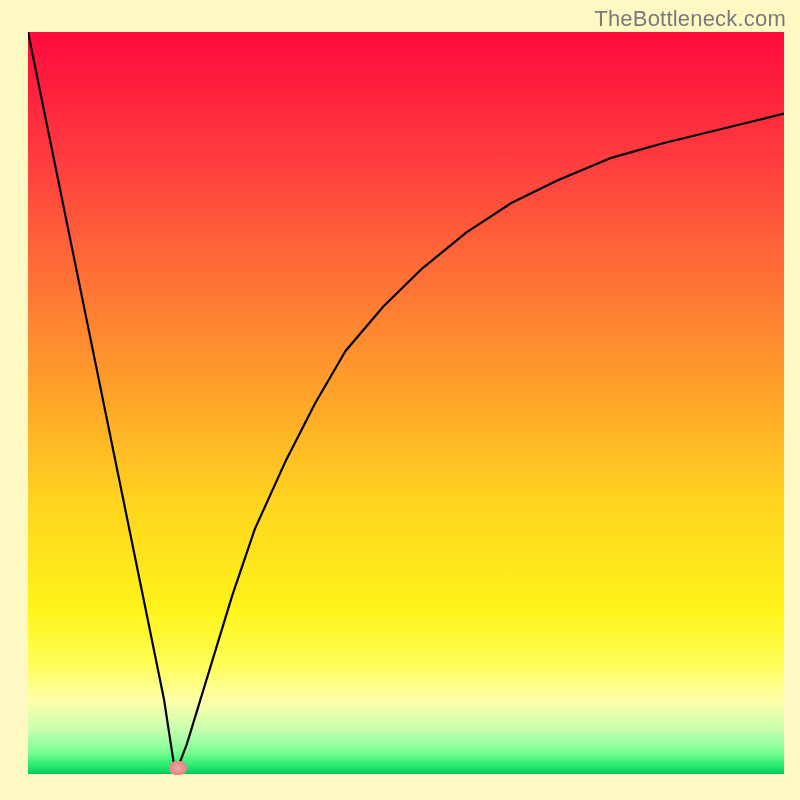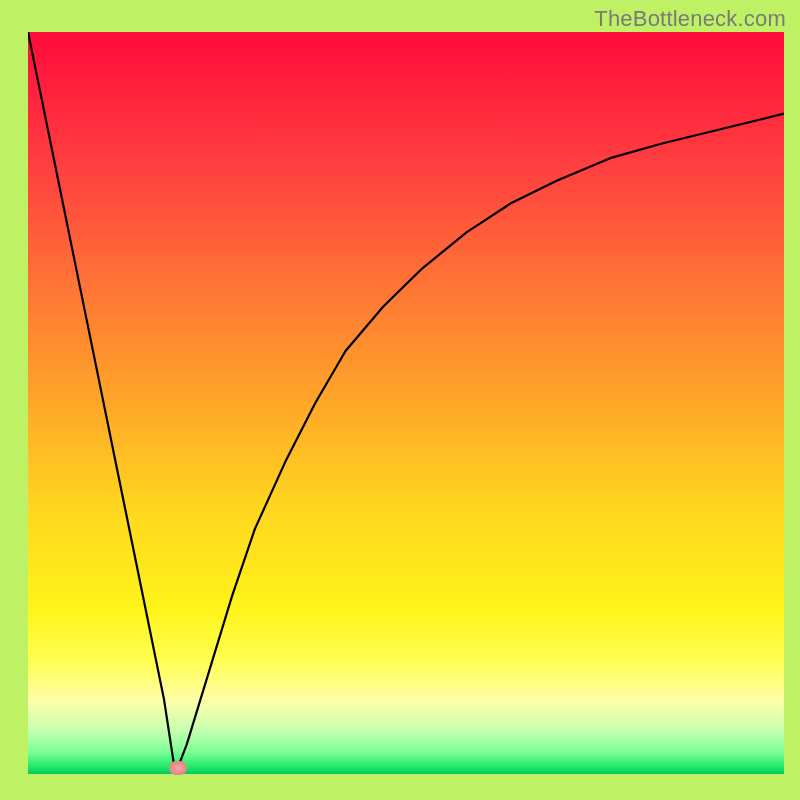--- a/index.html
+++ b/index.html
@@ -8,21 +8,21 @@
     width: 800px;
     height: 800px;
     background: #000;
     font-family: Arial, Helvetica, sans-serif;
     overflow: hidden;
   }
   .frame {
     position: relative;
     width: 800px;
     height: 800px;
-    background: #bef264;
+    background: #fef9c3;
   }
   .plot {
     position: absolute;
     left: 28px;
     top: 32px;
     width: 756px;
     height: 742px;
     background: linear-gradient(
       to bottom,
       #ff0a3c 0%,

